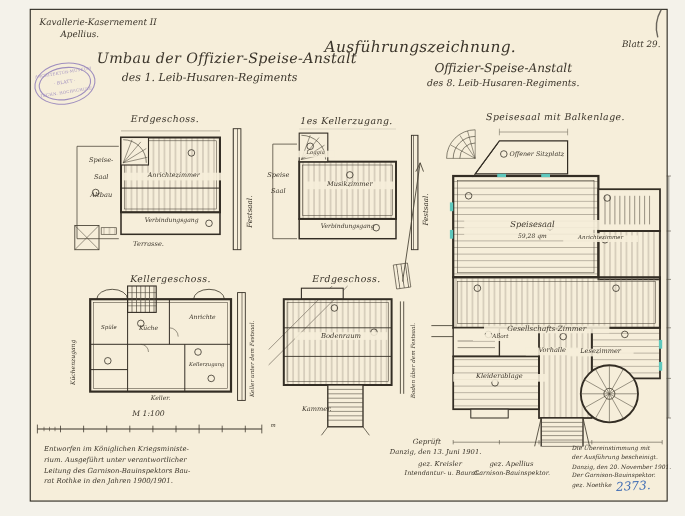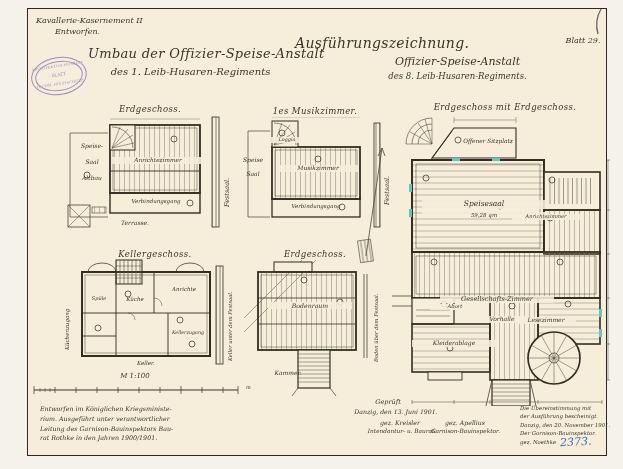--- a/index.html
+++ b/index.html
@@ -29,21 +29,21 @@
     </pattern>
     <pattern id="st" width="4" height="4" patternUnits="userSpaceOnUse">
       <path d="M2,0 V4" stroke="#5f584b" stroke-width="0.7"></path>
     </pattern>
   </defs>
 </svg>
 
 <div class="sheet"></div>
 
 <div class="lbl hw" style="left:36px;top:16px;width:130px;text-align:left;font-size:8px;">Kavallerie-Kasernement II</div>
-<div class="lbl hw" style="left:55px;top:27px;width:80px;text-align:left;font-size:8px;">Entworfen.</div>
+<div class="lbl hw" style="left:55px;top:27px;width:80px;text-align:left;font-size:8px;">Apellius.</div>
 
 <div style="position:absolute;left:31px;top:57px;width:54px;height:36px;border:1.2px solid #8a77b8;border-radius:50%;transform:rotate(-9deg);opacity:.8;">
   <div style="position:absolute;left:3px;top:3px;right:3px;bottom:3px;border:0.8px solid #8a77b8;border-radius:50%;"></div>
   <div class="lbl" style="left:0;top:6px;width:54px;font-size:3.6px;color:#8a77b8;font-style:normal;letter-spacing:.2px;">ARCHITEKTUR-MUSEUM</div>
   <div class="lbl" style="left:0;top:15px;width:54px;font-size:4.2px;color:#8a77b8;font-style:normal;">· BLATT ·</div>
   <div class="lbl" style="left:0;top:24px;width:54px;font-size:3.6px;color:#8a77b8;font-style:normal;letter-spacing:.2px;">TECHN. HOCHSCHULE</div>
 </div>
 
 <div class="lbl hw" style="left:88px;top:47px;width:205px;font-size:13px;letter-spacing:.3px;">Umbau der Offizier-Speise-Anstalt</div>
 <div class="lbl hw" style="left:88px;top:66px;width:205px;font-size:10px;">des 1. Leib-Husaren-Regiments</div>
@@ -80,21 +80,21 @@
   </svg>
   <div class="lbl hw" style="left:12px;top:28px;width:36px;font-size:6px;">Speise-</div>
   <div class="lbl hw" style="left:12px;top:44px;width:36px;font-size:6px;">Saal</div>
   <div class="lbl hw" style="left:12px;top:60px;width:36px;font-size:6px;">Altbau</div>
   <div class="lbl hw bk" style="left:50px;top:42px;width:88px;font-size:5.8px;">Anrichtezimmer</div>
   <div class="lbl hw" style="left:50px;top:83px;width:88px;font-size:5.5px;">Verbindungsgang</div>
   <div class="lbl hw" style="left:38px;top:105px;width:70px;font-size:6px;">Terrasse.</div>
   <div class="lbl hw rot" style="left:162px;top:92px;font-size:6.5px;">Festsaal.</div>
 </div>
 
-<div class="ttl hw" style="left:245px;top:106px;width:140px;font-size:8.5px;">1es Musikzimmer.</div>
+<div class="ttl hw" style="left:245px;top:106px;width:140px;font-size:8.5px;">1es Kellerzugang.</div>
 <div class="plan" style="left:238px;top:117px;width:154px;height:118px;">
   <svg width="154" height="118" viewBox="0 0 154 118">
     <path d="M34,0 H122" stroke="#6b6455" stroke-width="0.4"></path>
     <path d="M10,14 V100 M10,14 H32 M10,100 H32" stroke="#4a4437" stroke-width="0.7" fill="none"></path>
     <rect x="34" y="30" width="88" height="52" fill="url(#vh)" stroke="#332d24" stroke-width="1.8"></rect>
     <rect x="37" y="33" width="82" height="46" fill="none" stroke="#4a4437" stroke-width="0.5"></rect>
     <rect x="34" y="4" width="26" height="26" fill="#f6eeda" stroke="#332d24" stroke-width="1"></rect>
     <path d="M36,6 A22,22 0 0 1 58,28" fill="none" stroke="#4a4437" stroke-width="0.6"></path>
     <path d="M36,28 L44,6 M36,28 L52,8 M36,28 L57,15 M36,28 L58,23" stroke="#4a4437" stroke-width="0.5"></path>
     <rect x="34" y="82" width="88" height="18" fill="none" stroke="#332d24" stroke-width="1.3"></rect>
@@ -165,21 +165,21 @@
     <path d="M54,130 L48,138 M86,130 L92,138" stroke="#4a4437" stroke-width="0.7"></path>
     <path d="M120,16 V100 M123,16 V100" stroke="#4a4437" stroke-width="0.8"></path>
     <circle cx="60" cy="22" r="3" fill="none" stroke="#332d24" stroke-width="0.7"></circle>
     <circle cx="96" cy="44" r="3" fill="none" stroke="#332d24" stroke-width="0.7"></circle>
   </svg>
   <div class="lbl hw bk" style="left:24px;top:44px;width:80px;font-size:6.2px;">Bodenraum</div>
   <div class="lbl hw" style="left:16px;top:112px;width:56px;font-size:6px;">Kammer.</div>
   <div class="lbl hw rot" style="left:130px;top:104px;font-size:5.2px;">Boden über dem Festsaal.</div>
 </div>
 
-<div class="ttl hw" style="left:420px;top:102px;width:170px;font-size:8.5px;">Erdgeschoss mit Erdgeschoss.</div>
+<div class="ttl hw" style="left:420px;top:102px;width:170px;font-size:8.5px;">Speisesaal mit Balkenlage.</div>
 <div class="plan" style="left:392px;top:104px;width:222px;height:304px;">
   <svg width="222" height="292" viewBox="0 0 222 292" style="position:absolute;left:0;top:10px;">
     <path d="M0,182 H20 M0,192 H20" stroke="#4a4437" stroke-width="0.8"></path>
     <path d="M14,30 A26,26 0 0 1 40,4 M20,30 A20,20 0 0 1 40,10 M26,30 A14,14 0 0 1 40,16" fill="none" stroke="#4a4437" stroke-width="0.6"></path>
     <path d="M40,30 L14,30 M40,30 L18,18 M40,30 L26,9 M40,30 L33,5 M40,30 L40,4" stroke="#4a4437" stroke-width="0.5"></path>
     <path d="M62,6 H124 M62,3 V9 M124,3 V9" stroke="#6b6455" stroke-width="0.5"></path>
     <polygon points="40,44 62,14 124,14 124,44" fill="none" stroke="#332d24" stroke-width="1.1"></polygon>
     <path d="M38,47 L60,17" stroke="#332d24" stroke-width="0.8"></path>
     <rect x="20" y="46" width="132" height="92" fill="url(#hh)" stroke="#332d24" stroke-width="2"></rect>
     <rect x="24" y="50" width="124" height="84" fill="none" stroke="#4a4437" stroke-width="0.5"></rect>

